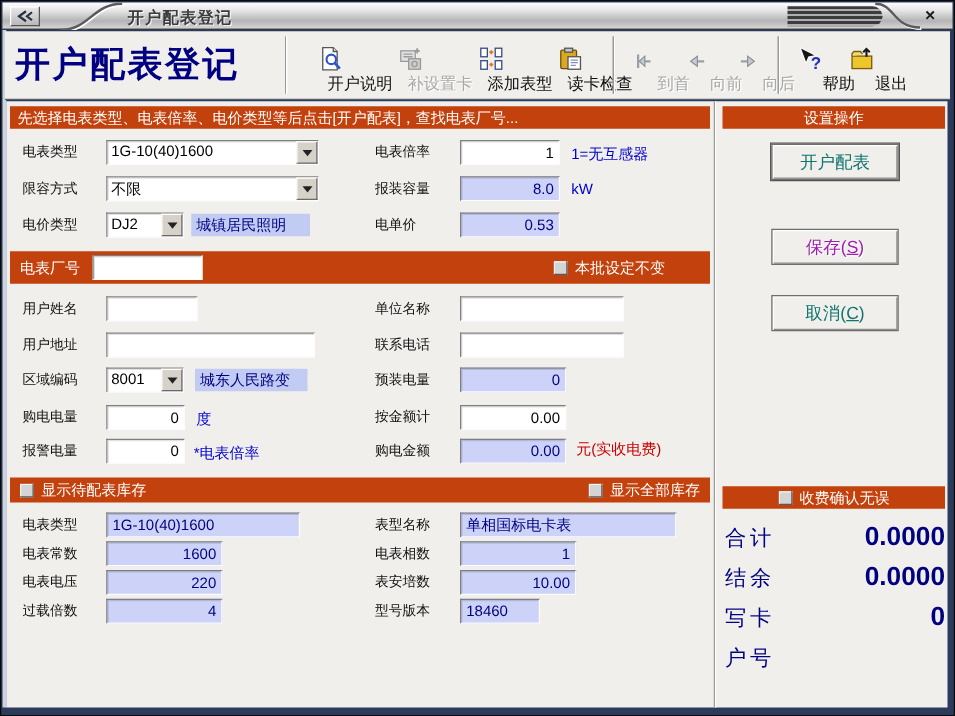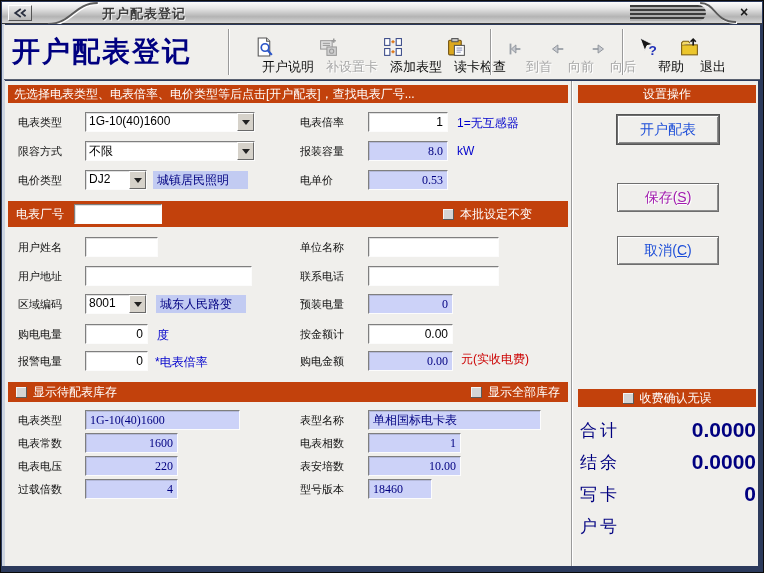--- a/index.html
+++ b/index.html
@@ -45,21 +45,21 @@
   .client { position:absolute; left:4px; right:5px; top:80px; bottom:6px; background:#f0efec; }
 
   .bar { position:absolute; background:#c2410c; color:#fff; font-size:12px;
     display:flex; align-items:center; }
   .bar .btext { white-space:nowrap; }
 
   .lbl { position:absolute; font-size:11px; color:#111; line-height:16px; white-space:nowrap; }
 
   .fld { position:absolute; height:20px; font-size:12px; padding:0 4px; background:#fff; color:#000;
     border:1px solid; border-color:#7f7f7f #fcfcfc #fcfcfc #7f7f7f;
-    box-shadow:inset 1px 1px 0 rgba(0,0,0,.12); outline:none; line-height:18px;font-family:Liberation Serif, serif; }
+    box-shadow:inset 1px 1px 0 rgba(0,0,0,.12); outline:none; line-height:18px; }
   input.fld { font-family:"Liberation Sans","DejaVu Sans",sans-serif; }
   .num { text-align:right; }
   .ro { background:#ccd2f8; color:#000080; }
 
   .combo { position:absolute; height:20px; background:#fff; display:flex;
     border:1px solid; border-color:#7f7f7f #fcfcfc #fcfcfc #7f7f7f;
     box-shadow:inset 1px 1px 0 rgba(0,0,0,.12); }
   .combo-val { flex:1; font-size:12px; padding:1px 3px 0; color:#000; white-space:nowrap; overflow:hidden; }
   .combo-btn { width:17px; background:#d6d2ca; border:1px solid; border-color:#fff #6a6a6a #6a6a6a #fff;
     display:flex; align-items:center; justify-content:center; }
@@ -74,21 +74,21 @@
 
   .cb { display:inline-block; width:11px; height:11px; background:#d4d4d4; flex:none;
     box-shadow:inset -1px -1px 0 #5a5a5a, inset 1px 1px 0 #f4f4f4; margin-right:6px; }
 
   .vdivider { position:absolute; left:566px; top:0; bottom:0; width:2px;
     background:linear-gradient(90deg,#9a9a9a 1px,#ffffff 1px); }
 
   
   .pbtn { position:absolute; left:612px; width:102px; height:29px; background:#f0efec;
     border:1px solid #6e6e6e; box-shadow:inset 1px 1px 0 #fff, inset -1px -1px 0 #8d8d8d;
-    font-size:14px; color:#1d4ed8; display:flex; align-items:center; justify-content:center; cursor:default; white-space:nowrap; }
+    font-size:14px; color:#0f766e; display:flex; align-items:center; justify-content:center; cursor:default; white-space:nowrap; }
   .pbtn.default { box-shadow:inset 1px 1px 0 #fff, inset -1px -1px 0 #8d8d8d, 0 0 0 1px #555; }
   .pbtn.disabled { color:#a21caf; text-shadow:1px 1px 0 #fff; }
   .u { text-decoration:underline; }
 
   .trow { position:absolute; left:575px; width:176px; height:26px;
     display:flex; align-items:center; justify-content:space-between; }
   .trow .tl { font-size:17px; color:#000080; letter-spacing:3px; }
   .trow .tv { font-size:21px; font-weight:bold; color:#000080; }
 </style>
 </head>

